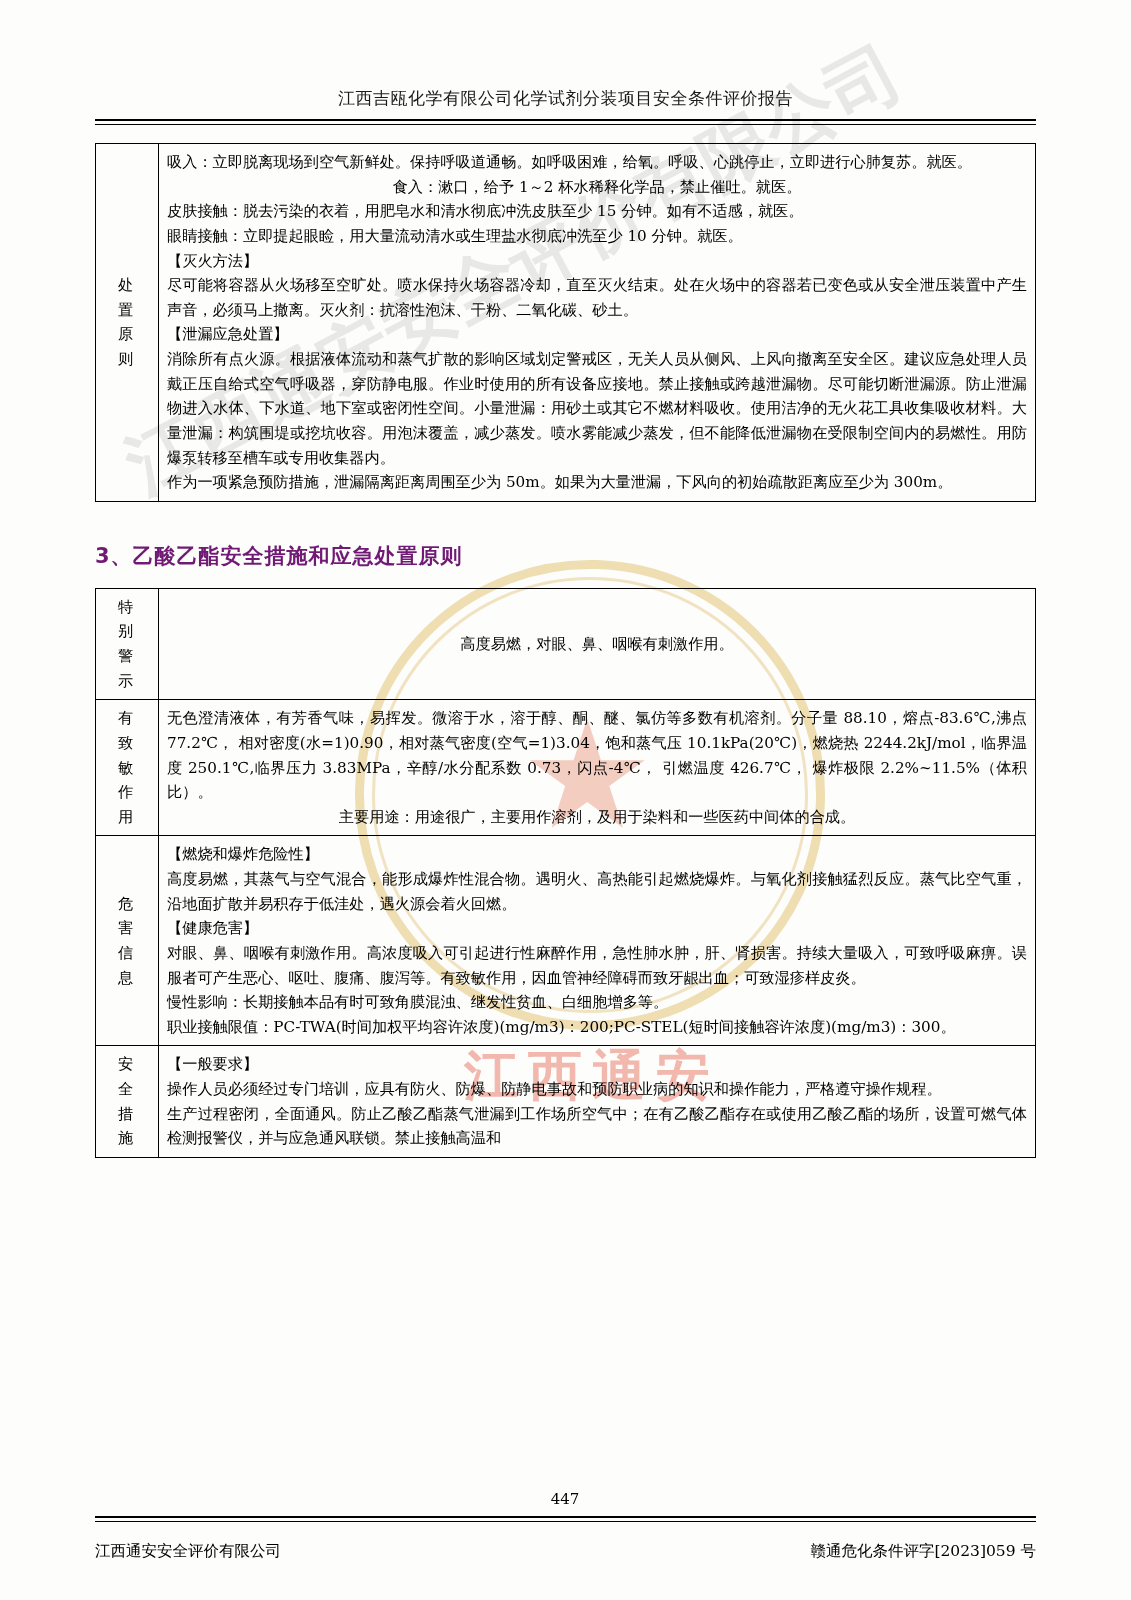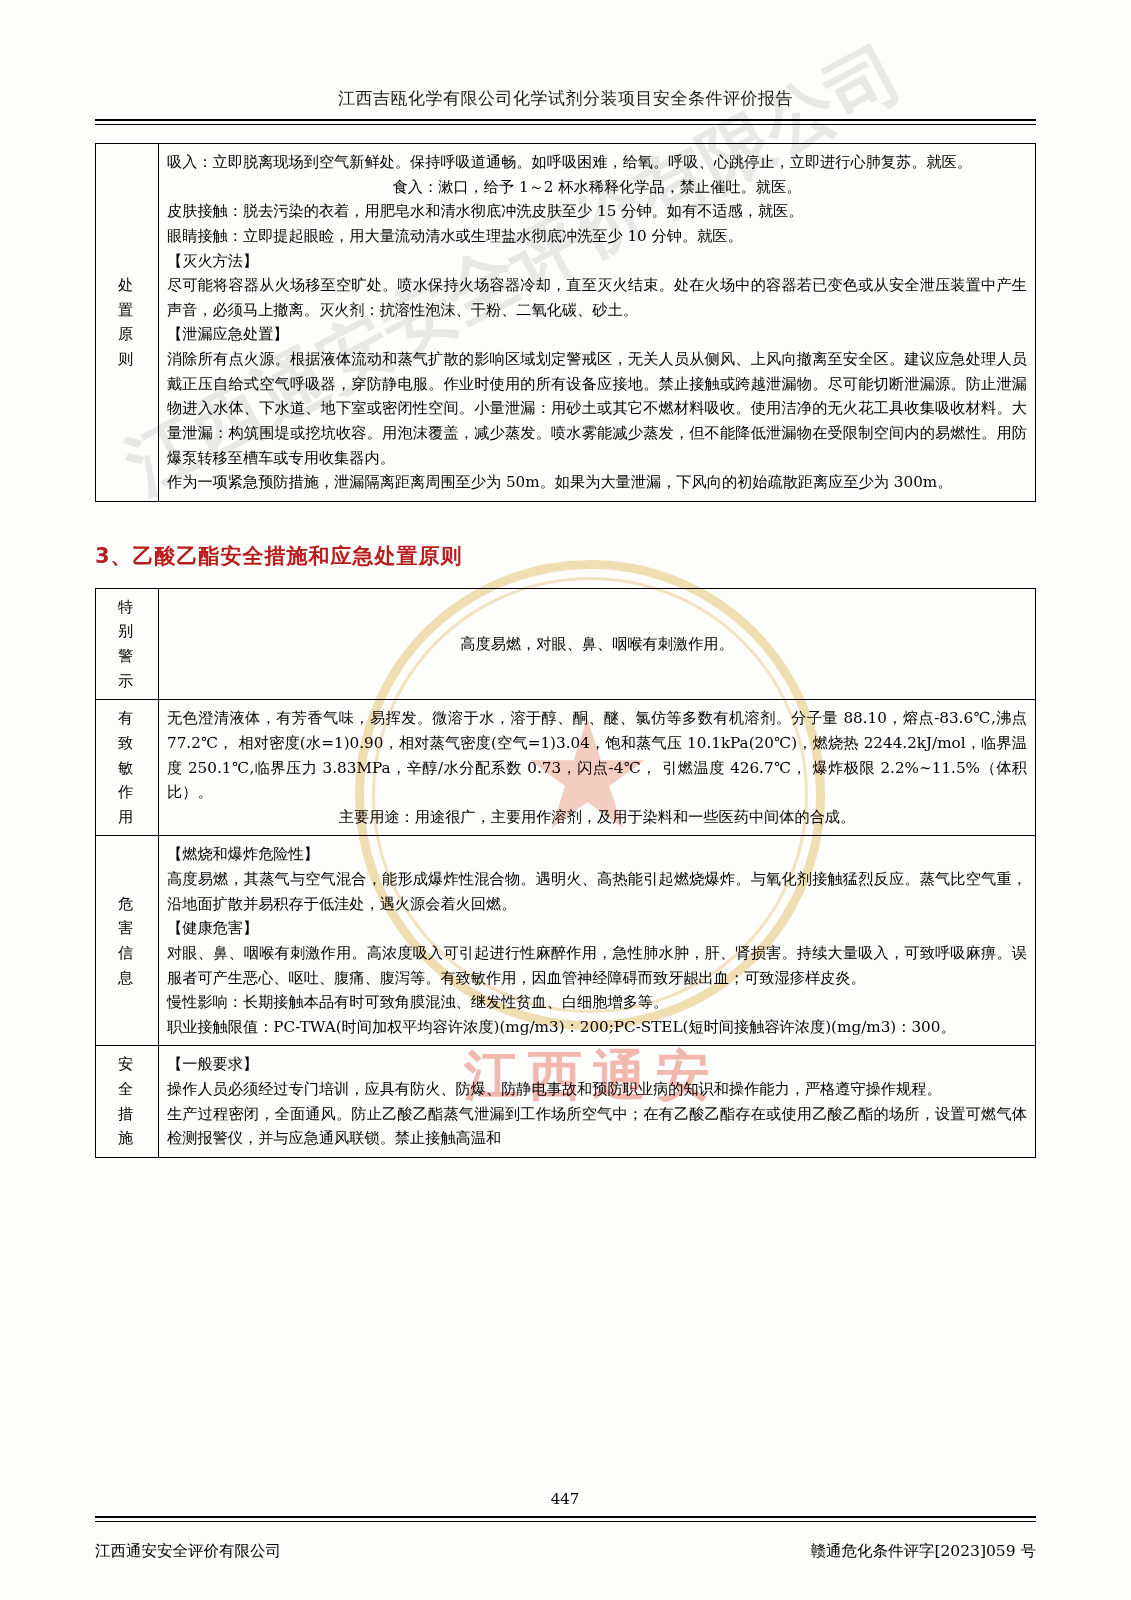--- a/index.html
+++ b/index.html
@@ -135,21 +135,21 @@
     text-justify: inter-ideograph;
   }
   .center-line { text-align: center; }
   .bracket-title { text-align: left; }
   
   h2.section-title {
     font-family: "DejaVu Sans", "Liberation Sans", sans-serif;
     font-size: 21px;
     font-weight: bold;
     margin: 40px 0 14px 0;
-    color: #b91c1c;
+    color: #701a75;
     letter-spacing: 1px;
   }
   
   .page-number {
     position: absolute;
     left: 0; right: 1px;
     bottom: 92px;
     text-align: center;
     font-family: "DejaVu Serif", "Liberation Serif", serif;
     font-size: 15px;

